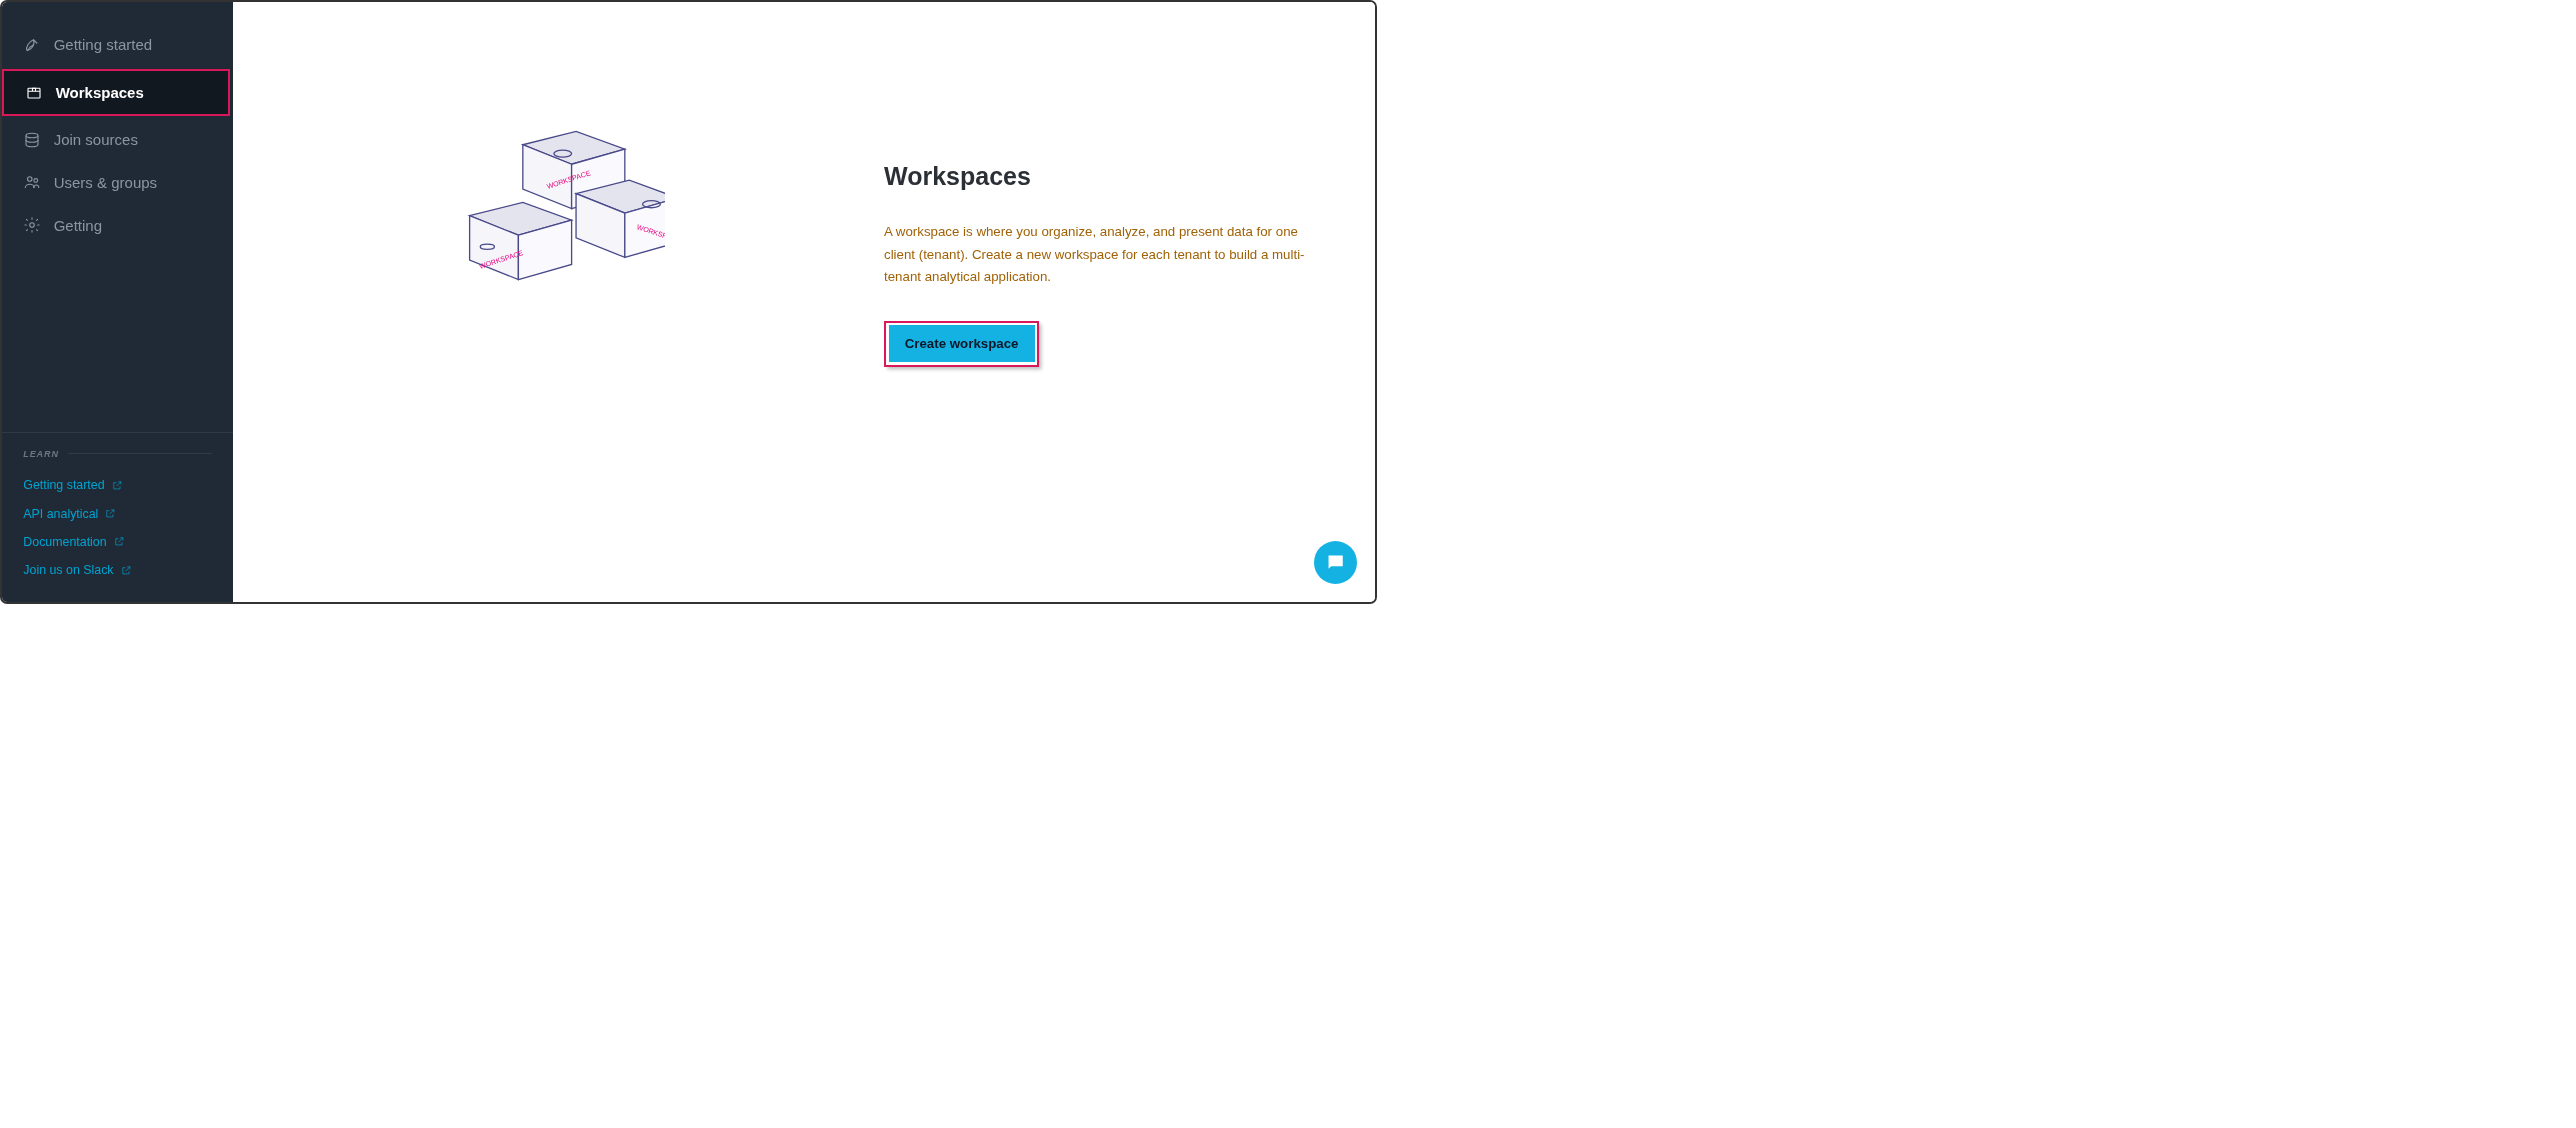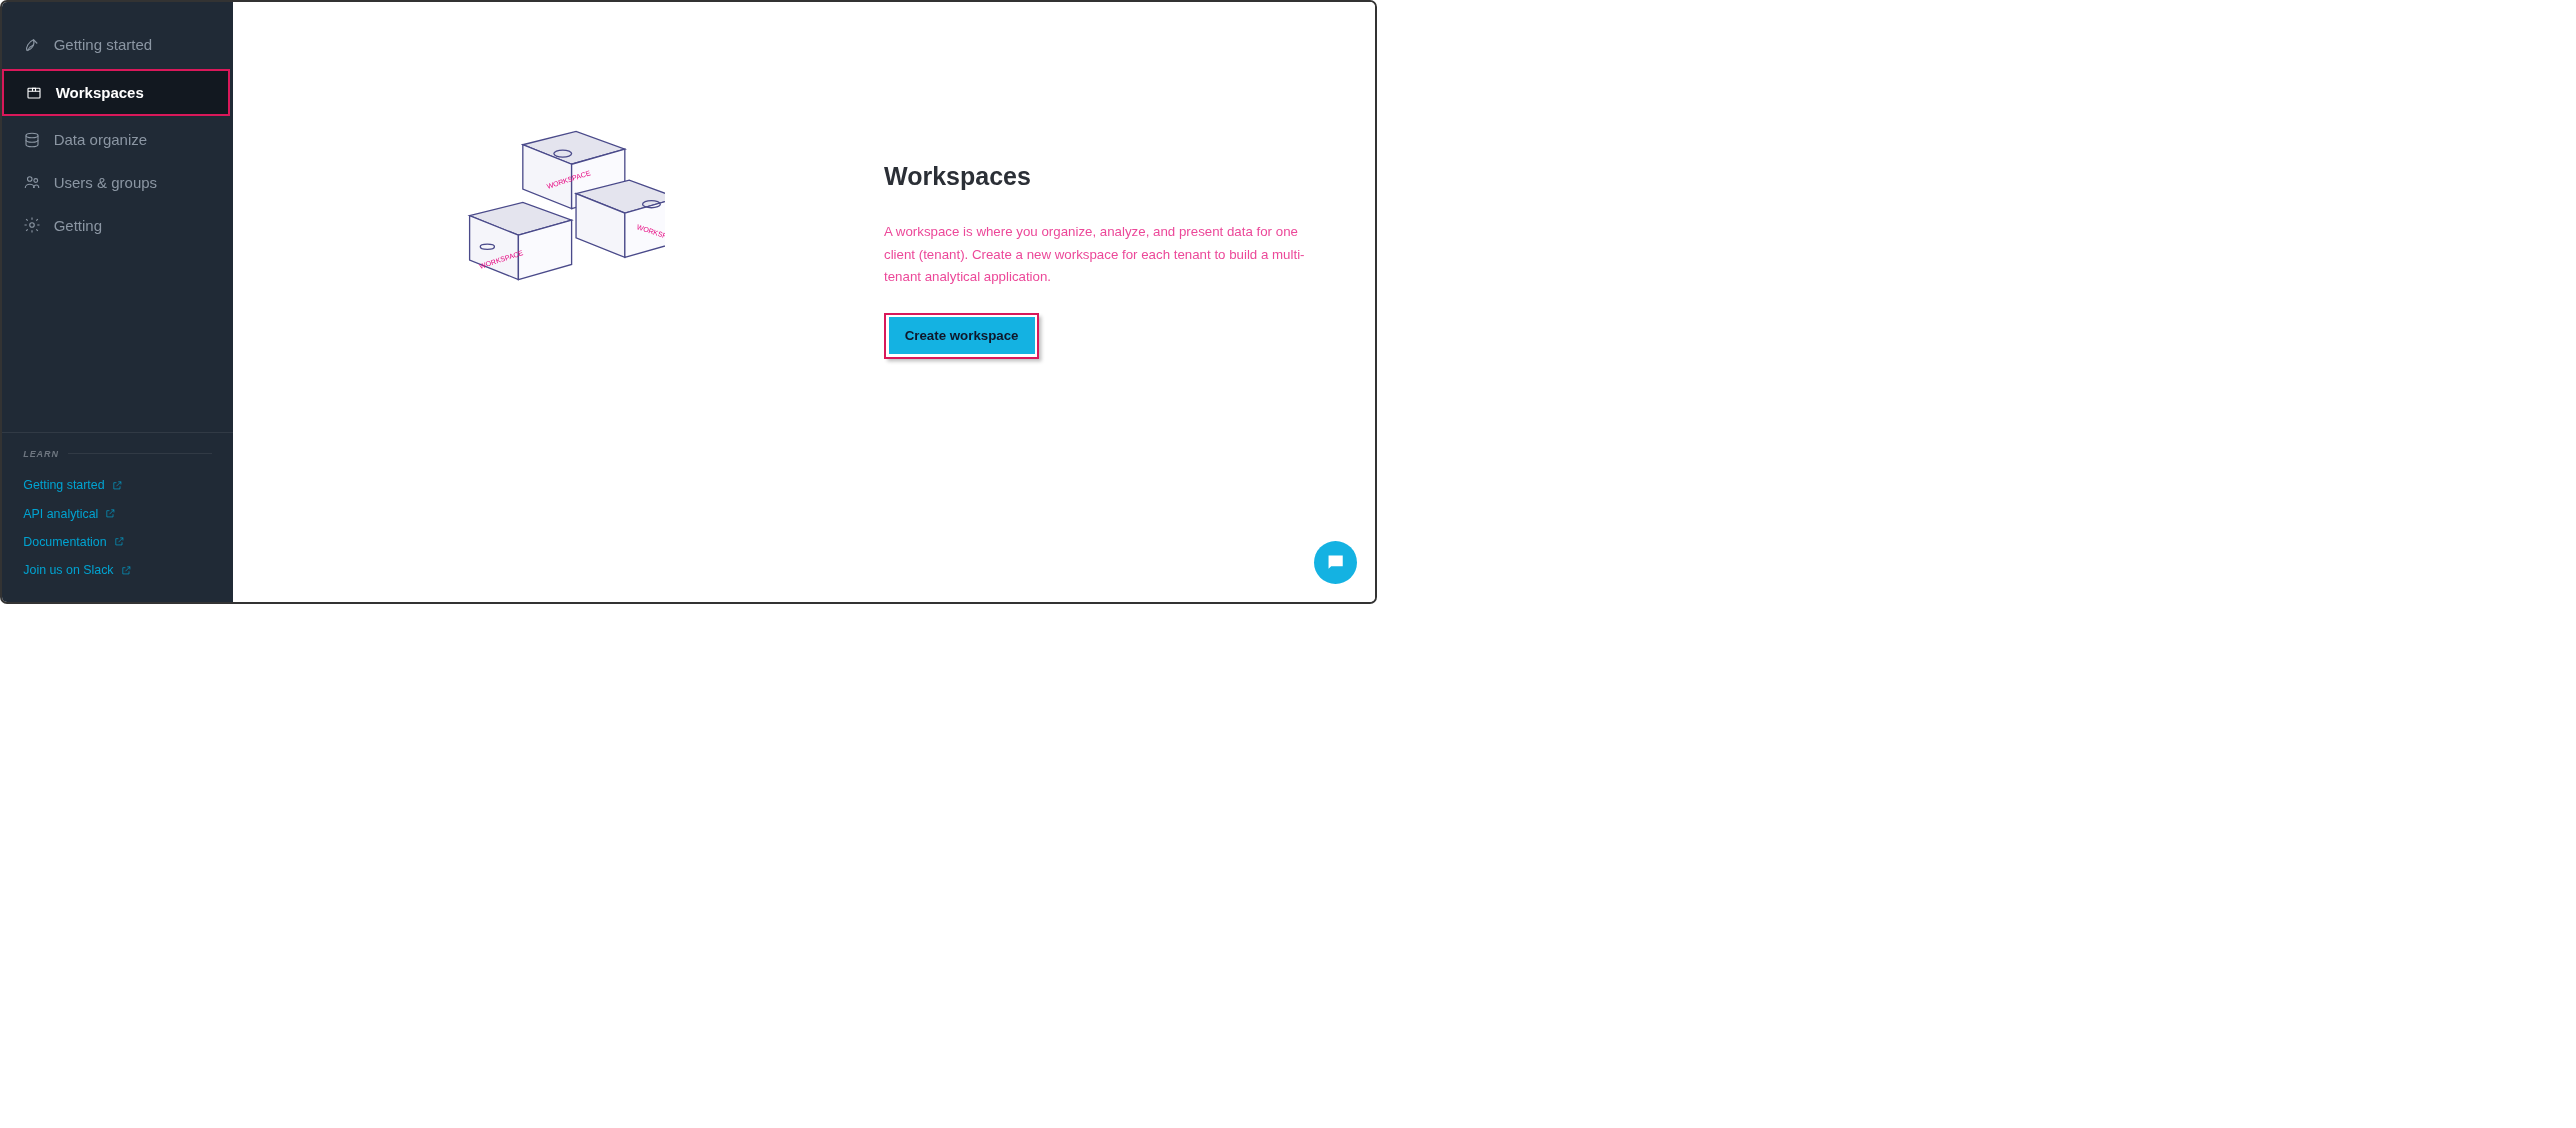--- a/index.html
+++ b/index.html
@@ -109,24 +109,24 @@
   padding-top: 53px;
 }
 .page-title {
   font-size: 25px;
   font-weight: 700;
   color: #2b2f36;
   margin-bottom: 30px;
 }
 .page-desc {
   font-size: 13.3px;
-  color: #ec4899;
+  color: #a16207;
   line-height: 1.7;
   max-width: 444px;
-  margin-bottom: 24px;
+  margin-bottom: 32px;
 }
 .btn-wrap {
   display: inline-block;
   border: 2.7px solid #D9185A;
   padding: 2.7px;
   box-shadow: 2.7px 2.7px 3.6px rgba(0,0,0,0.25);
 }
 .primary-btn {
   background: #14b2e2;
   color: #0f172a;
@@ -183,21 +183,21 @@
     </div>
 
     <div class="nav-item">
       <span class="icon">
         <svg viewBox="0 0 24 24">
             <ellipse cx="12" cy="6" rx="8" ry="3"></ellipse>
             <path d="M4 6v12c0 1.7 3.6 3 8 3s8-1.3 8-3V6"></path>
             <path d="M4 12c0 1.7 3.6 3 8 3s8-1.3 8-3"></path>
           </svg>
       </span>
-      <span>Data organize</span>
+      <span>Join sources</span>
     </div>
 
     <div class="nav-item">
       <span class="icon">
         <svg viewBox="0 0 24 24">
             <circle cx="9" cy="8" r="3"></circle>
             <circle cx="17" cy="10" r="2.5"></circle>
             <path d="M3 20c0-3 3-5 6-5s6 2 6 5"></path>
             <path d="M14 20c0-2 1.5-4 4-4s3 2 3 4"></path>
           </svg>

